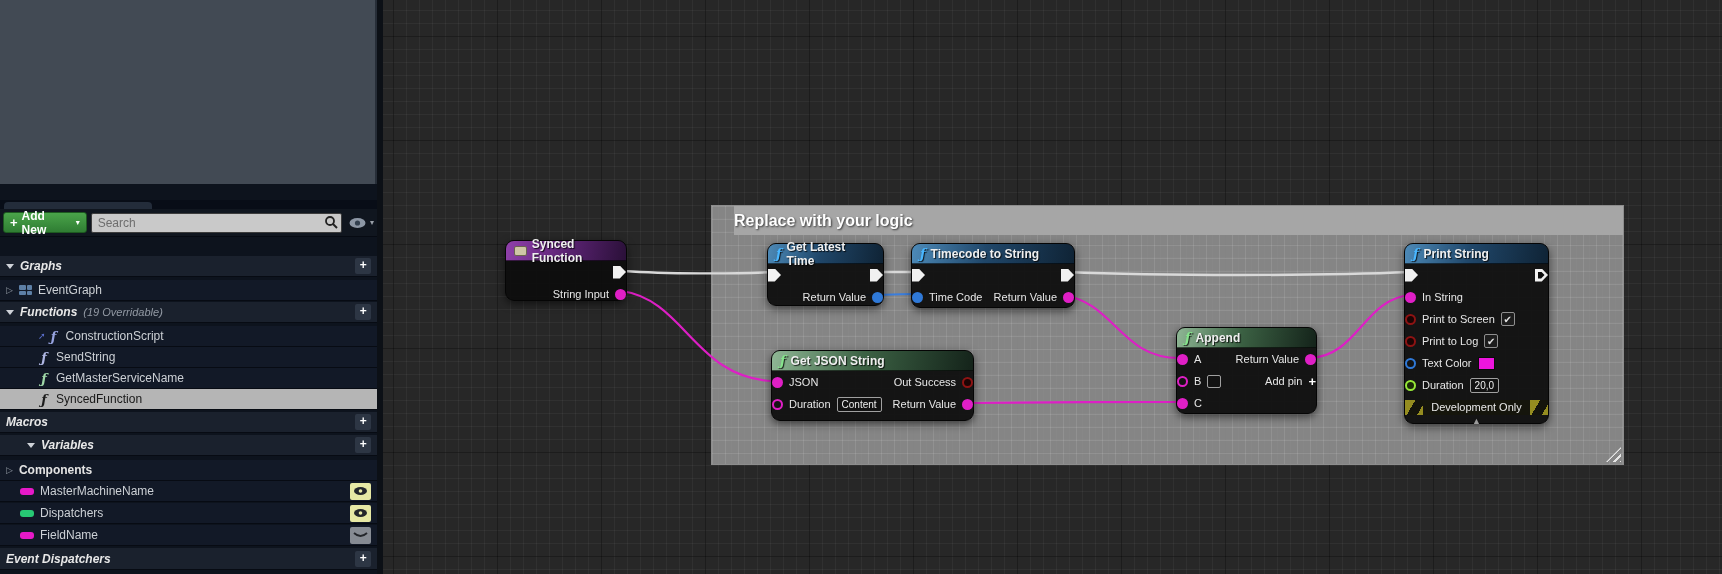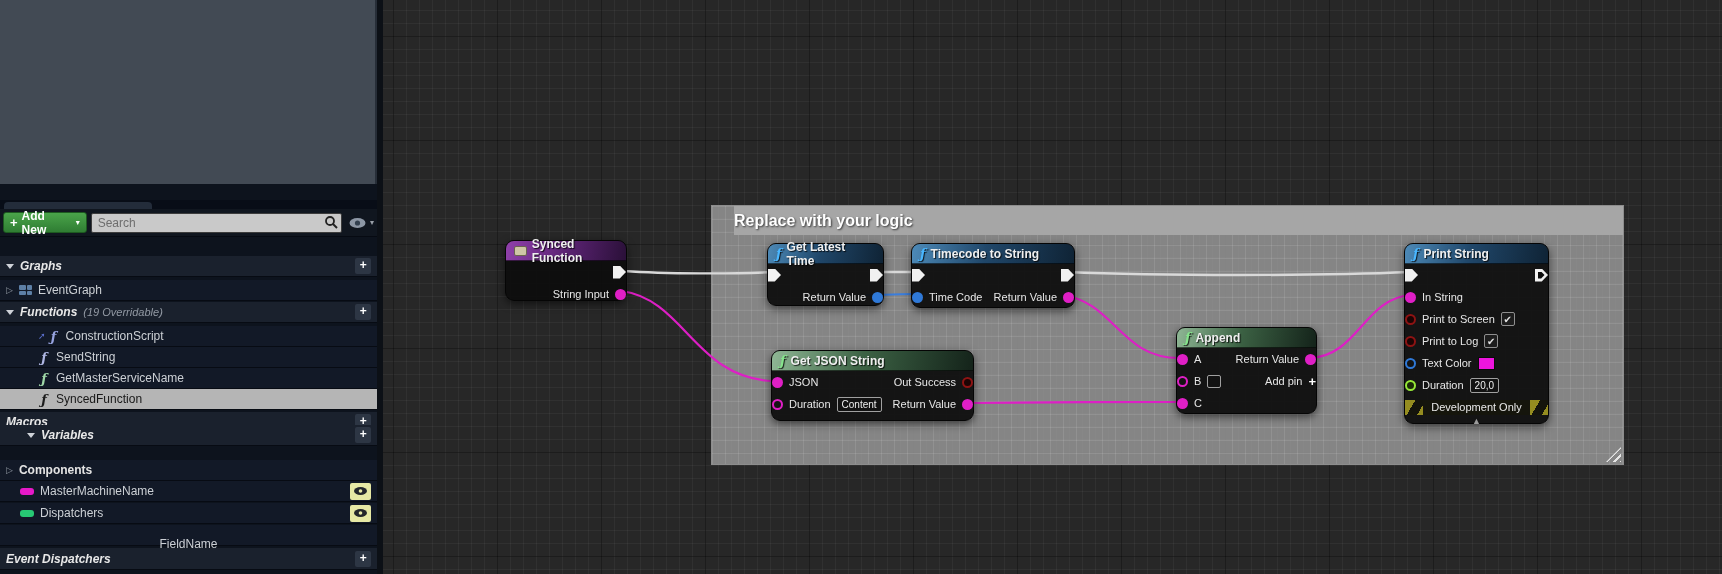--- a/index.html
+++ b/index.html
@@ -425,21 +425,21 @@
     <div class="row selected" style="top:205px;">
       <span class="indent2"></span>
       <span class="fnico dark">ƒ</span>
       <span>SyncedFunction</span>
     </div>
 
     <div class="row header" style="top:228px;">
       <span>Macros</span>
       <span class="plusbtn">+</span>
     </div>
-    <div class="row header" style="top:241px;padding-left:27px;">
+    <div class="row header" style="top:251px;padding-left:27px;">
       <span class="caret-d"></span>
       <span>Variables</span>
       <span class="plusbtn">+</span>
     </div>
     <div class="row item" style="top:276px; font-weight:bold; color:#e4e4e4;">
       <span class="caret-r">▷</span>
       <span>Components</span>
     </div>
     <div class="row item" style="top:297px;">
       <span class="indent1"></span>
@@ -456,21 +456,21 @@
       <span class="indent1"></span>
       <span class="var-pill pill-green"></span>
       <span>Dispatchers</span>
       <span class="eyebtn on">
         <svg width="15" height="10">
           <ellipse cx="7.5" cy="5" rx="6.5" ry="4" fill="#23262b"></ellipse>
           <circle cx="7.5" cy="5" r="1.8" fill="#e6e8a4"></circle>
         </svg>
       </span>
     </div>
-    <div class="row item" style="top:341px;flex-direction:column;">
+    <div class="row item" style="top:341px;">
       <span class="indent1"></span>
       <span class="var-pill pill-magenta"></span>
       <span>FieldName</span>
       <span class="eyebtn off">
         <svg width="15" height="8">
           <path d="M1 2 Q7.5 8 14 2" fill="none" stroke="#23262b" stroke-width="1.8"></path>
         </svg>
       </span>
     </div>
     <div class="row header" style="top:364px; height:22px;">

